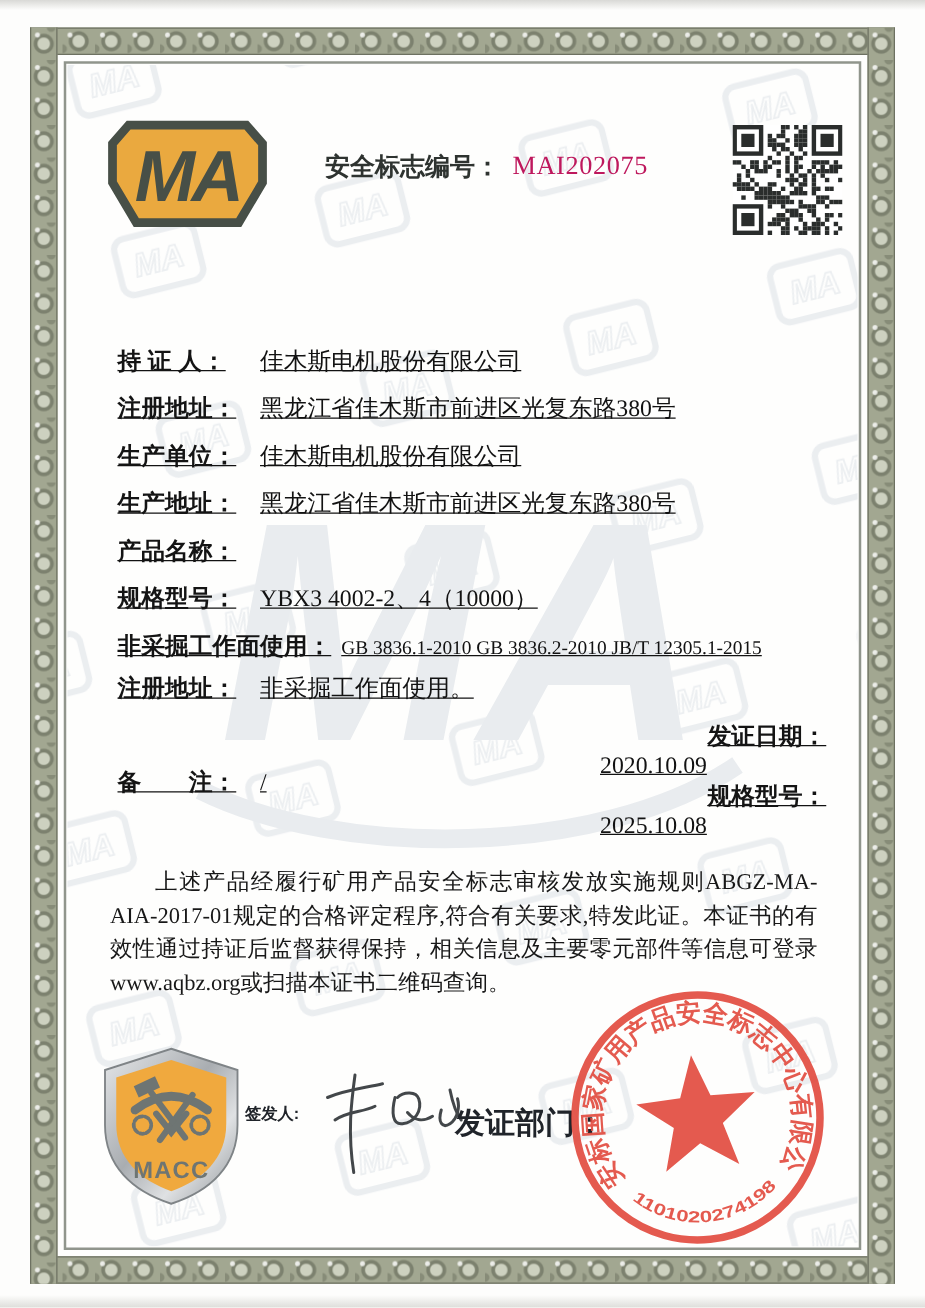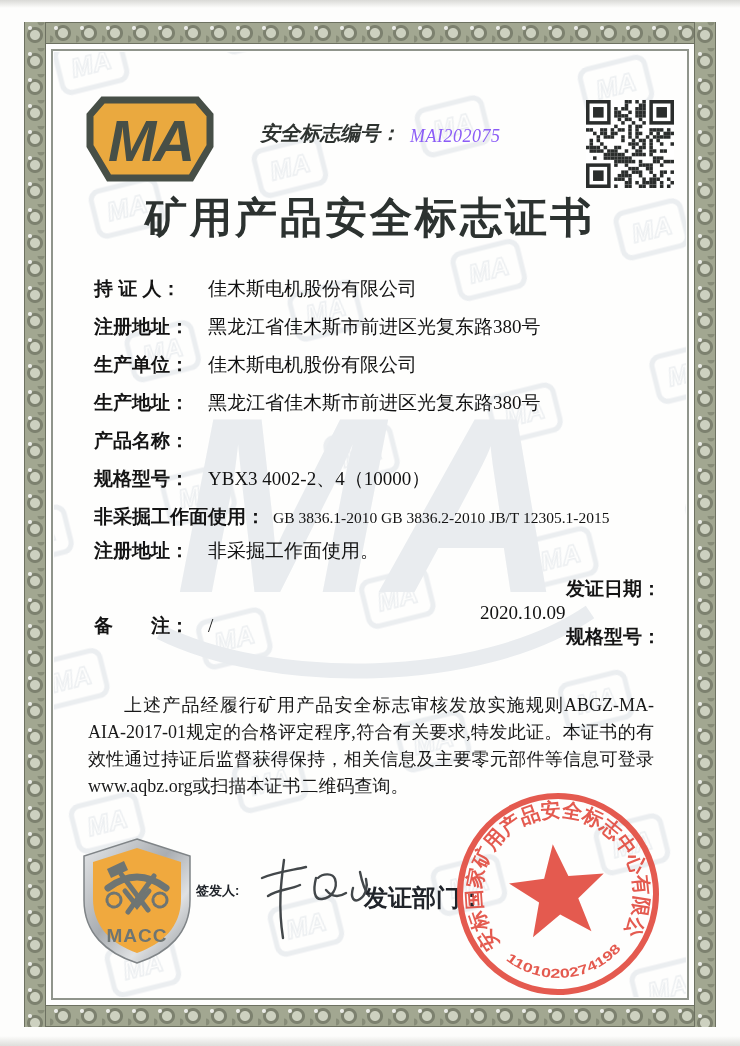--- a/index.html
+++ b/index.html
@@ -29,30 +29,30 @@
   .b-bottom{left:0;bottom:0;width:100%;height:20px;border-top:1px solid #6d7161;border-bottom:1px solid #6d7161;}
   .b-left{left:0;top:0;width:20px;height:100%;border-left:1px solid #6d7161;border-right:1px solid #6d7161;}
   .b-right{right:0;top:0;width:20px;height:100%;border-left:1px solid #6d7161;border-right:1px solid #6d7161;}
   .inner-line{position:absolute;inset:27px;border:2px solid #90958c;pointer-events:none;}
 
   .wm-layer{position:absolute;inset:0;pointer-events:none;}
   .ghost{position:absolute;left:76px;top:320px;pointer-events:none;}
 
   
   .ma-logo{position:absolute;left:62px;top:74px;}
-  .certno-line{position:absolute;left:236px;top:98px;display:flex;align-items:flex-end;gap:10px;white-space:nowrap;font-style:italic;}
+  .certno-line{position:absolute;left:236px;top:98px;display:flex;align-items:flex-start;gap:10px;white-space:nowrap;}
   .certno-label{font-size:20px;font-weight:700;color:#2e3330;}
-  .certno-value{font-family:"Liberation Serif",serif;font-size:18px;color:#8b5cf6;letter-spacing:.5px;}
+  .certno-value{font-family:"Liberation Serif",serif;font-size:21px;color:#be185d;letter-spacing:.5px;}
   .qr{position:absolute;left:562px;top:78px;width:88px;height:88px;}
 
   .title{position:absolute;left:0;top:168px;width:100%;text-align:center;
     font-family:"Liberation Serif",serif;font-weight:700;font-size:42px;color:#2c3230;letter-spacing:3px;}
 
   
-  .fields{position:absolute;left:70px;top:254px;right:36px;color:#121212;}
+  .fields{position:absolute;left:70px;top:254px;right:36px;color:#121212;text-decoration:underline;}
   .frow{display:flex;align-items:baseline;height:38px;}
   .flbl{width:114px;flex:0 0 auto;font-size:19px;font-weight:700;color:#141414;white-space:nowrap;}
   .fval{font-family:"Liberation Serif",serif;font-size:19px;white-space:nowrap;}
   .frow.long .flbl{width:auto;margin-right:8px;}
   .frow.long{height:34px;}
   .frow.long .fval{font-size:15.5px;}
   .dates{display:flex;align-items:flex-end;height:37px;flex-direction:column;}
   .dates .fval{width:200px;flex:0 0 auto;}
   .remark .fval{font-size:19px;}
 
@@ -326,21 +326,20 @@
           <rect x="7.04" y="7.04" width="10.56" height="10.56"></rect>
           <rect x="63.36" y="0" width="24.64" height="24.64"></rect>
           <rect x="66.88" y="3.52" width="17.6" height="17.6" fill="#fff"></rect>
           <rect x="70.4" y="7.04" width="10.56" height="10.56"></rect>
           <rect x="0" y="63.36" width="24.64" height="24.64"></rect>
           <rect x="3.52" y="66.88" width="17.6" height="17.6" fill="#fff"></rect>
           <rect x="7.04" y="70.4" width="10.56" height="10.56"></rect>
         </g>
     </svg>
 
-    <div class="title">矿用产品安全标志证书</div>
 
     <div class="fields">
       <div class="frow">
         <span class="flbl">持 证 人：</span>
         <span class="fval">佳木斯电机股份有限公司</span>
       </div>
       <div class="frow">
         <span class="flbl">注册地址：</span>
         <span class="fval">黑龙江省佳木斯市前进区光复东路380号</span>
       </div>
@@ -364,20 +363,21 @@
         <span class="fval">GB 3836.1-2010 GB 3836.2-2010 JB/T 12305.1-2015</span>
       </div>
       <div class="frow">
         <span class="flbl">注册地址：</span>
         <span class="fval">非采掘工作面使用。</span>
       </div>
       <div class="dates">
         <span class="flbl">发证日期：</span>
         <span class="fval">2020.10.09</span>
         <span class="flbl">规格型号：</span>
+        <span class="fval">2025.10.08</span>
       </div>
       <div class="frow remark">
         <span class="flbl">备　　注：</span>
         <span class="fval">/</span>
       </div>
     </div>
 
     <div class="statement">上述产品经履行矿用产品安全标志审核发放实施规则ABGZ-MA-AIA-2017-01规定的合格评定程序,符合有关要求,特发此证。本证书的有效性通过持证后监督获得保持，相关信息及主要零元部件等信息可登录www.aqbz.org或扫描本证书二维码查询。</div>
 
     <svg class="macc" width="118" height="130" viewBox="0 0 118 130">

